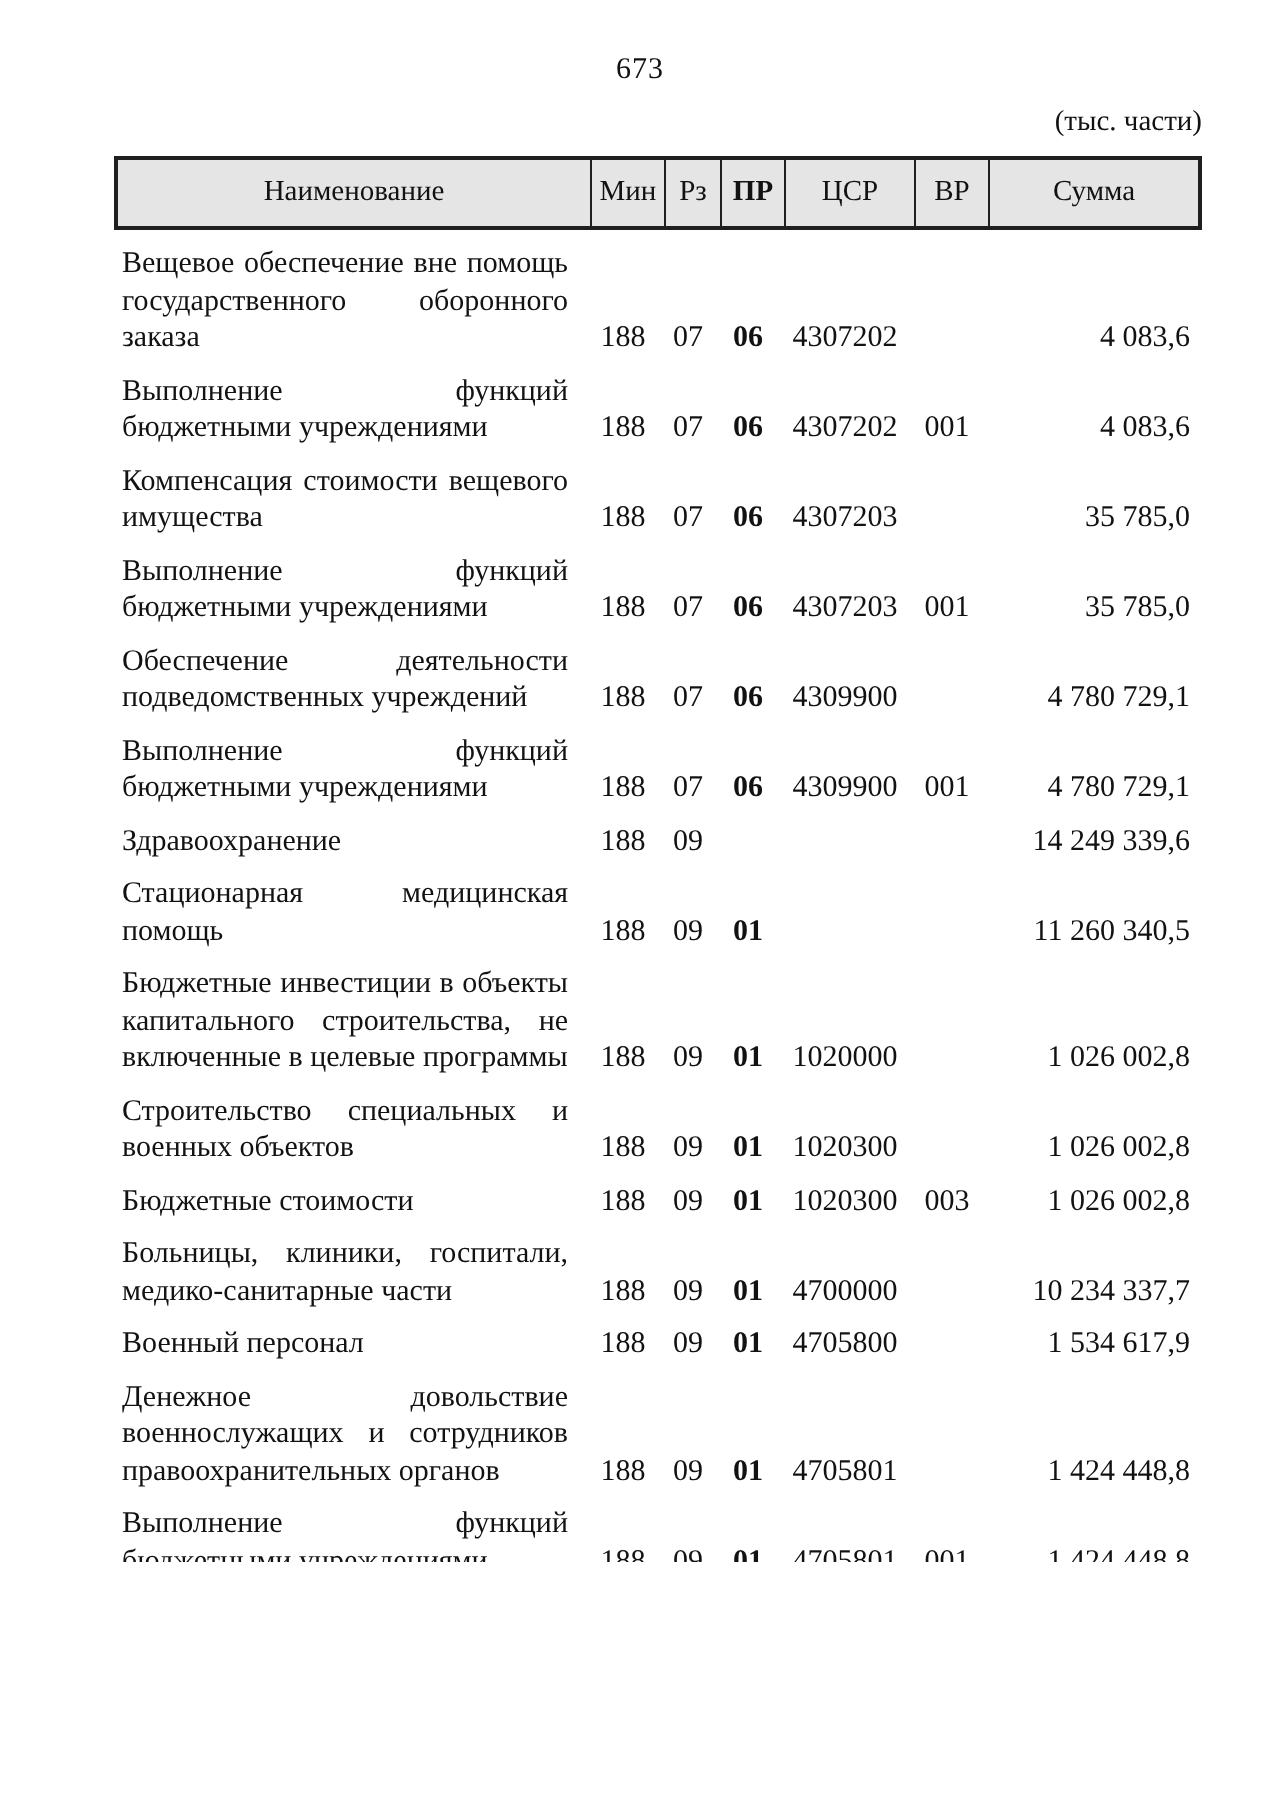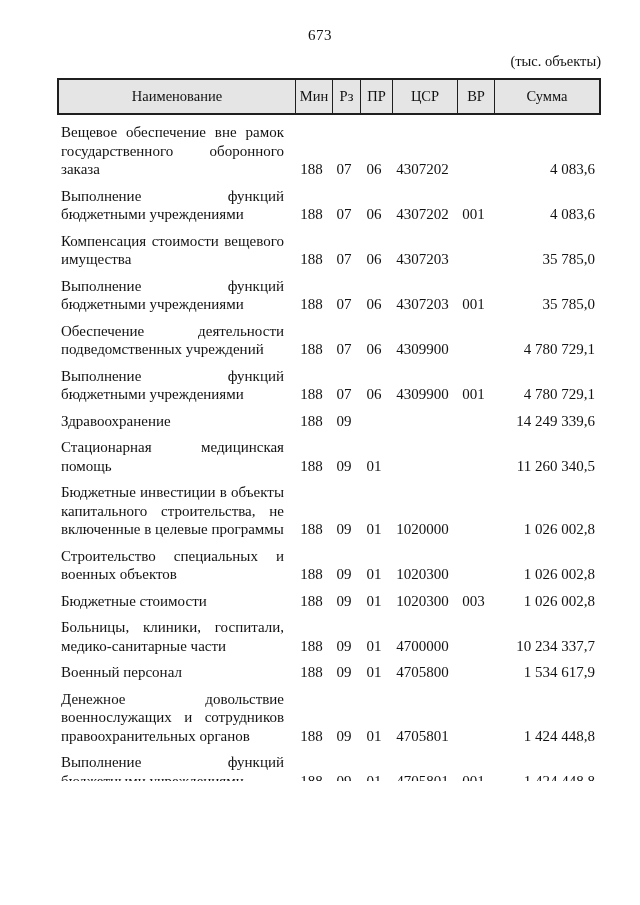--- a/index.html
+++ b/index.html
@@ -47,21 +47,21 @@
     justify-content: center;
     font-size: 14.5px;
     border-left: 1px solid #1f1f1f;
     white-space: nowrap;
   }
   .th:first-child { border-left: none; }
 
   .col-name { width: 236px; }
   .col-min  { width: 37px; }
   .col-rz   { width: 28px; }
-  .col-pr   { width: 32px; }
+  .col-pr   { width: 32px; font-weight: bold; }
   .col-csr  { width: 65px; text-align: right; }
   .col-vr   { width: 37px; }
   .col-sum  { flex: 1; }
 
   .tbody { margin-top: 8px; }
   .row {
     display: flex;
     align-items: flex-end;
     margin-bottom: 8px;
     font-size: 15px;
@@ -87,35 +87,35 @@
     background: linear-gradient(90deg,
       #a9afb7 0%, #767d87 10%, #474d56 25%,
       #22262d 45%, #0e1015 65%, #0b0d11 85%, #171a1f 100%);
   }
 </style>
 </head>
 <body>
 
 <div class="page">
   <div class="page-number">673</div>
-  <div class="units-note">(тыс. объекты)</div>
+  <div class="units-note">(тыс. части)</div>
 
   <div class="budget-table">
     <div class="thead" id="thead">
         <div class="th col-name">Наименование</div>
         <div class="th col-min">Мин</div>
         <div class="th col-rz">Рз</div>
         <div class="th col-pr">ПР</div>
         <div class="th col-csr">ЦСР</div>
         <div class="th col-vr">ВР</div>
         <div class="th col-sum">Сумма</div>
       </div>
     <div class="tbody" id="tbody">
         <div class="row">
-          <div class="td col-name">Вещевое обеспечение вне рамок государственного оборонного заказа</div>
+          <div class="td col-name">Вещевое обеспечение вне помощь государственного оборонного заказа</div>
           <div class="td col-min">188</div>
           <div class="td col-rz">07</div>
           <div class="td col-pr">06</div>
           <div class="td col-csr">4307202</div>
           <div class="td col-vr"></div>
           <div class="td col-sum">4 083,6</div>
         </div>
         <div class="row">
           <div class="td col-name">Выполнение функций бюджетными учреждениями</div>
           <div class="td col-min">188</div>

